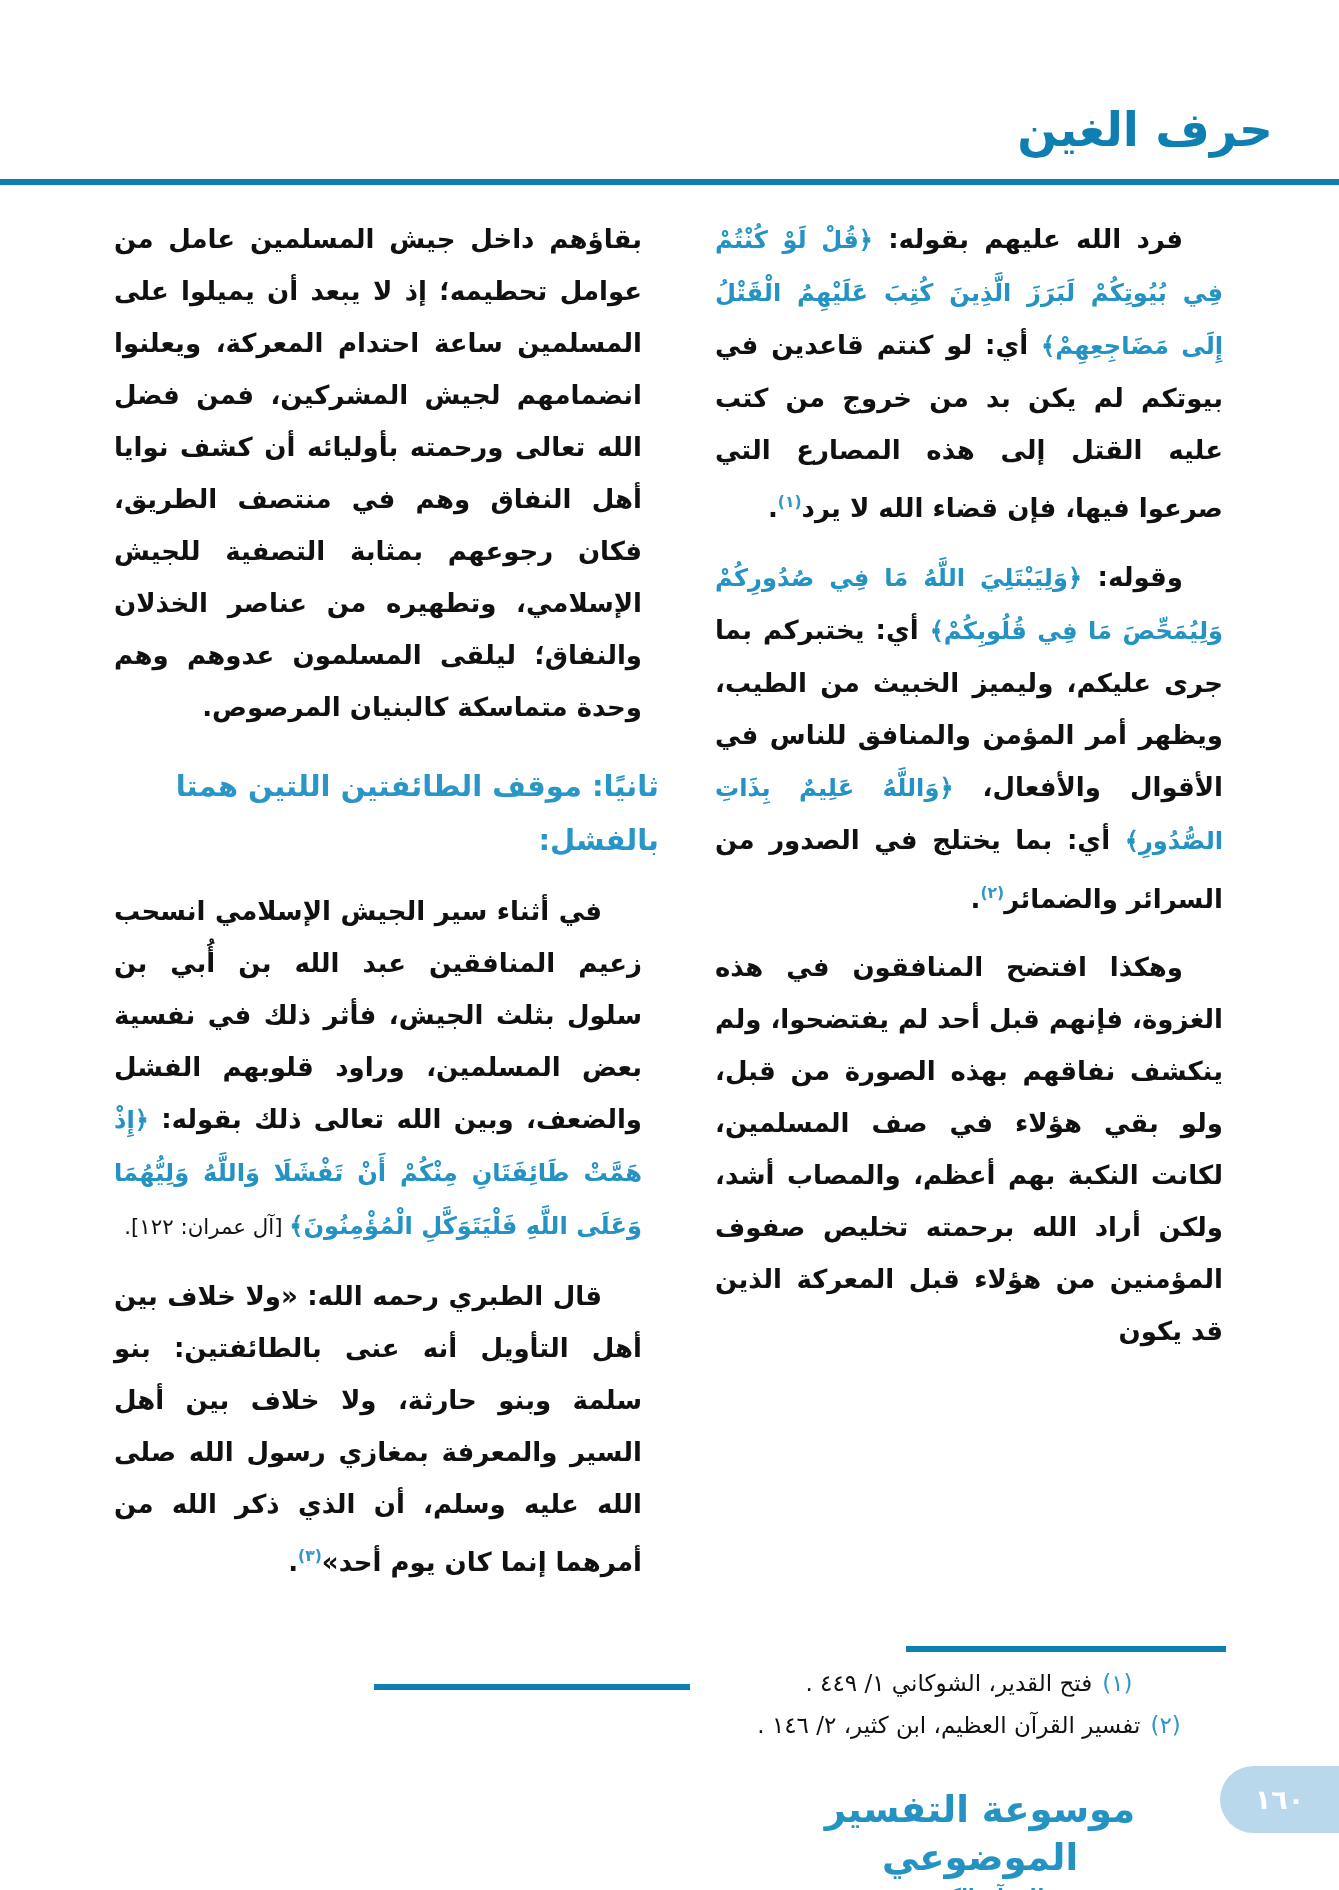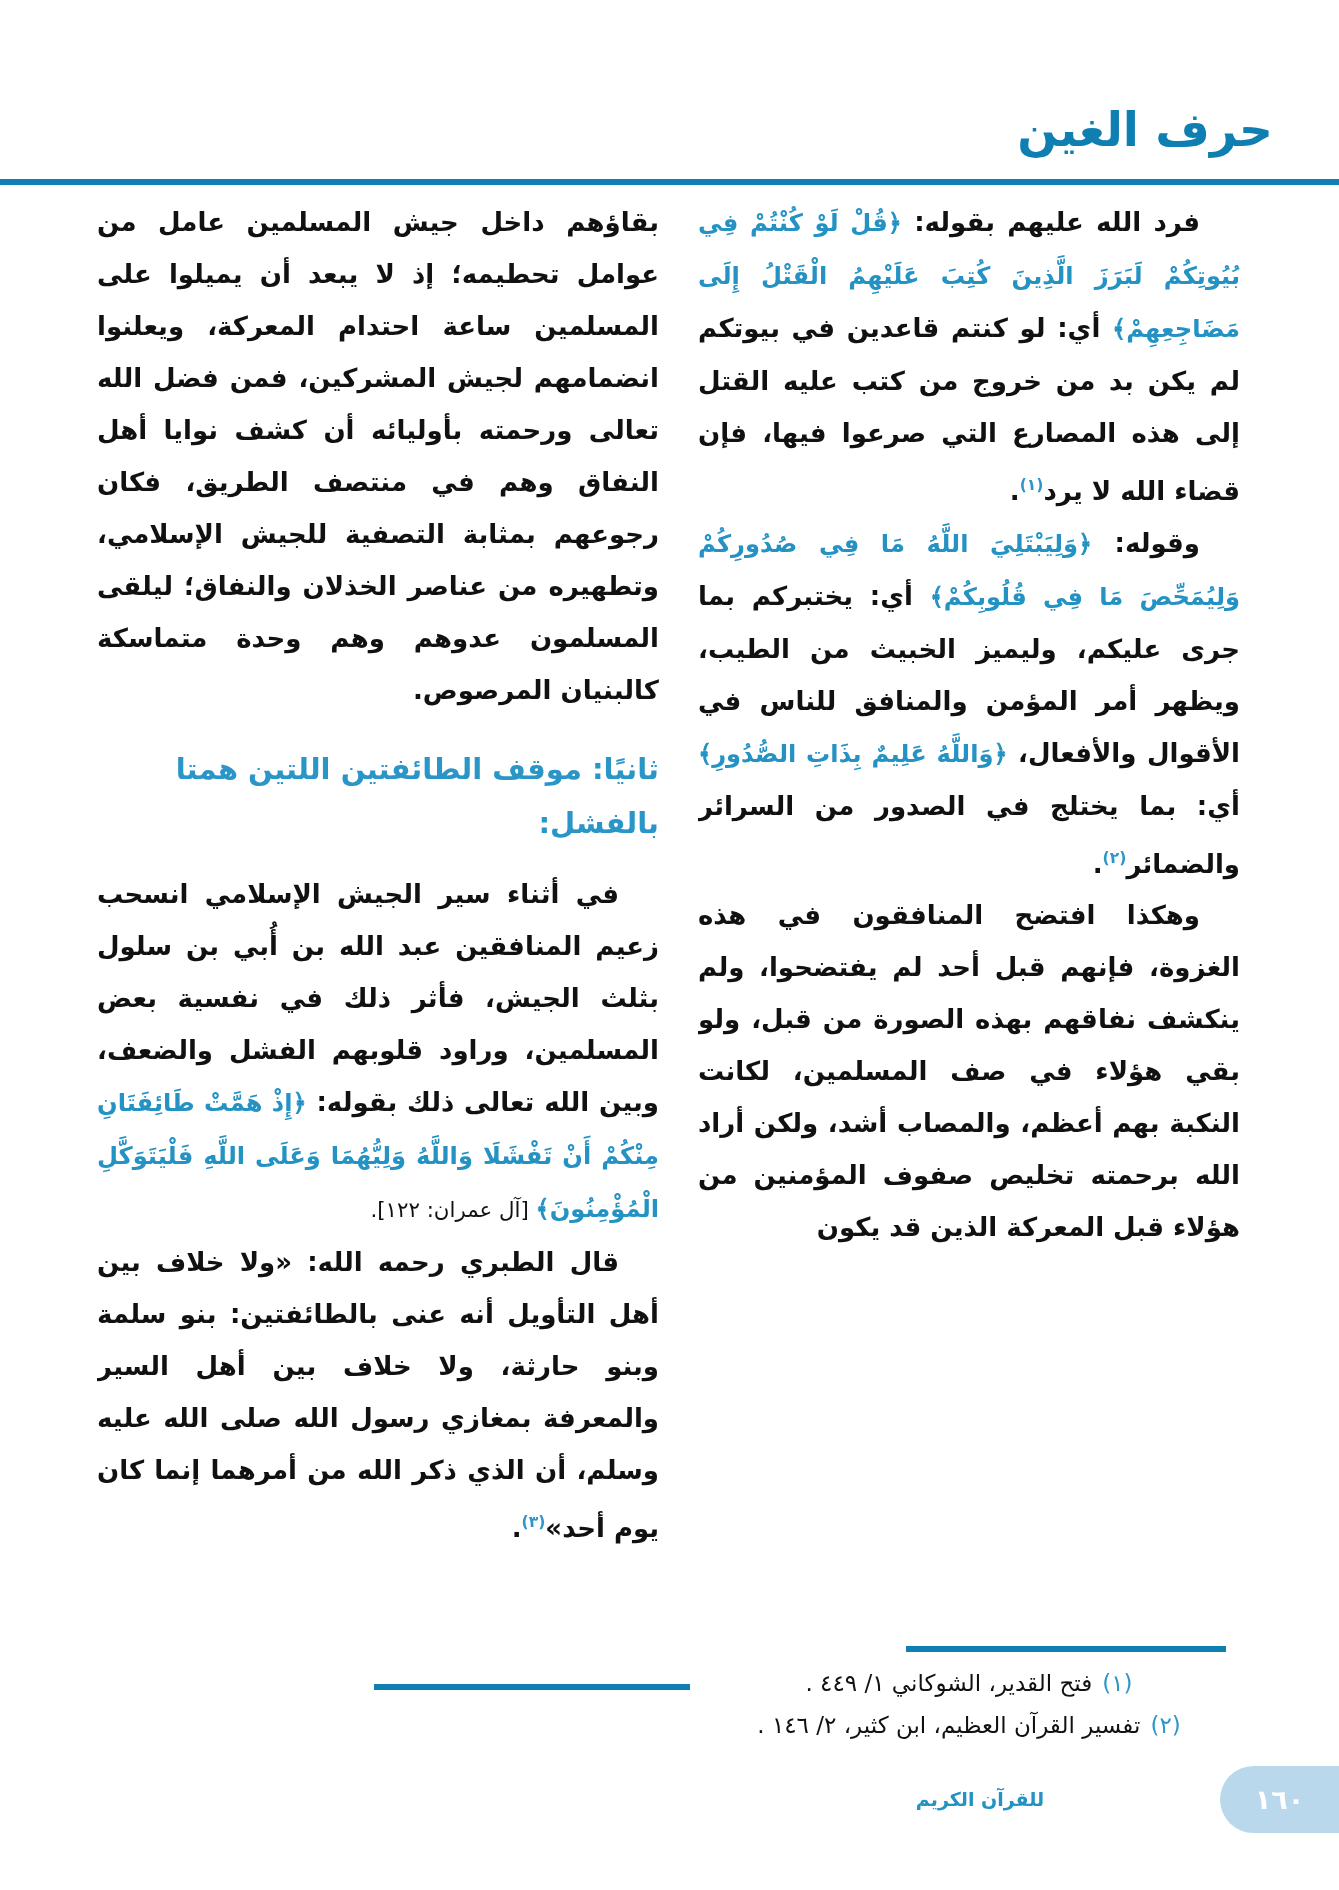--- a/index.html
+++ b/index.html
@@ -27,21 +27,21 @@
     position:absolute;top:179px;left:0;width:1339px;height:6px;
     background:var(--accent);
   }
   .col{
     position:absolute;top:196px;
     font-size:26px;line-height:52px;font-weight:bold;
     text-align:justify;
   }
   .col-right{right:99px;width:542px;height:1445px;overflow:hidden;}
   .col-left{left:97px;width:562px;height:1480px;overflow:hidden;}
-  .para{margin:0;padding:0;}
+  .para{margin:17px;padding:0;}
   .para.indent{text-indent:40px;}
   .subheading{
     margin:26px 0 18px 0;color:var(--heading);
     font-size:29px;line-height:54px;font-weight:bold;text-align:right;
   }
   .seg-text{}
   .seg-quran{color:var(--quran);font-size:0.93em;}
   .seg-sup{color:var(--fnnum);font-size:0.6em;vertical-align:super;font-weight:bold;}
   .seg-ref{font-weight:normal;font-size:0.82em;}
   .footnotes{
@@ -103,20 +103,21 @@
     <div class="fn-line">
       <span class="fn-num">(٢)</span><span class="fn-text">تفسير القرآن العظيم، ابن كثير، ٢/ ١٤٦ .</span>
     </div>
   </div>
 
   <div class="footnotes footnotes-left">
     <div class="fn-rule"></div>
   </div>
 
   <div class="logo">
+    <div class="logo-main">موسوعة التفسير الموضوعي</div>
     <div class="logo-sub">للقرآن الكريم</div>
   </div>
 
   <div class="page-number-pill">
     <span>١٦٠</span>
   </div>
 
 </div>
 
 </body></html>

